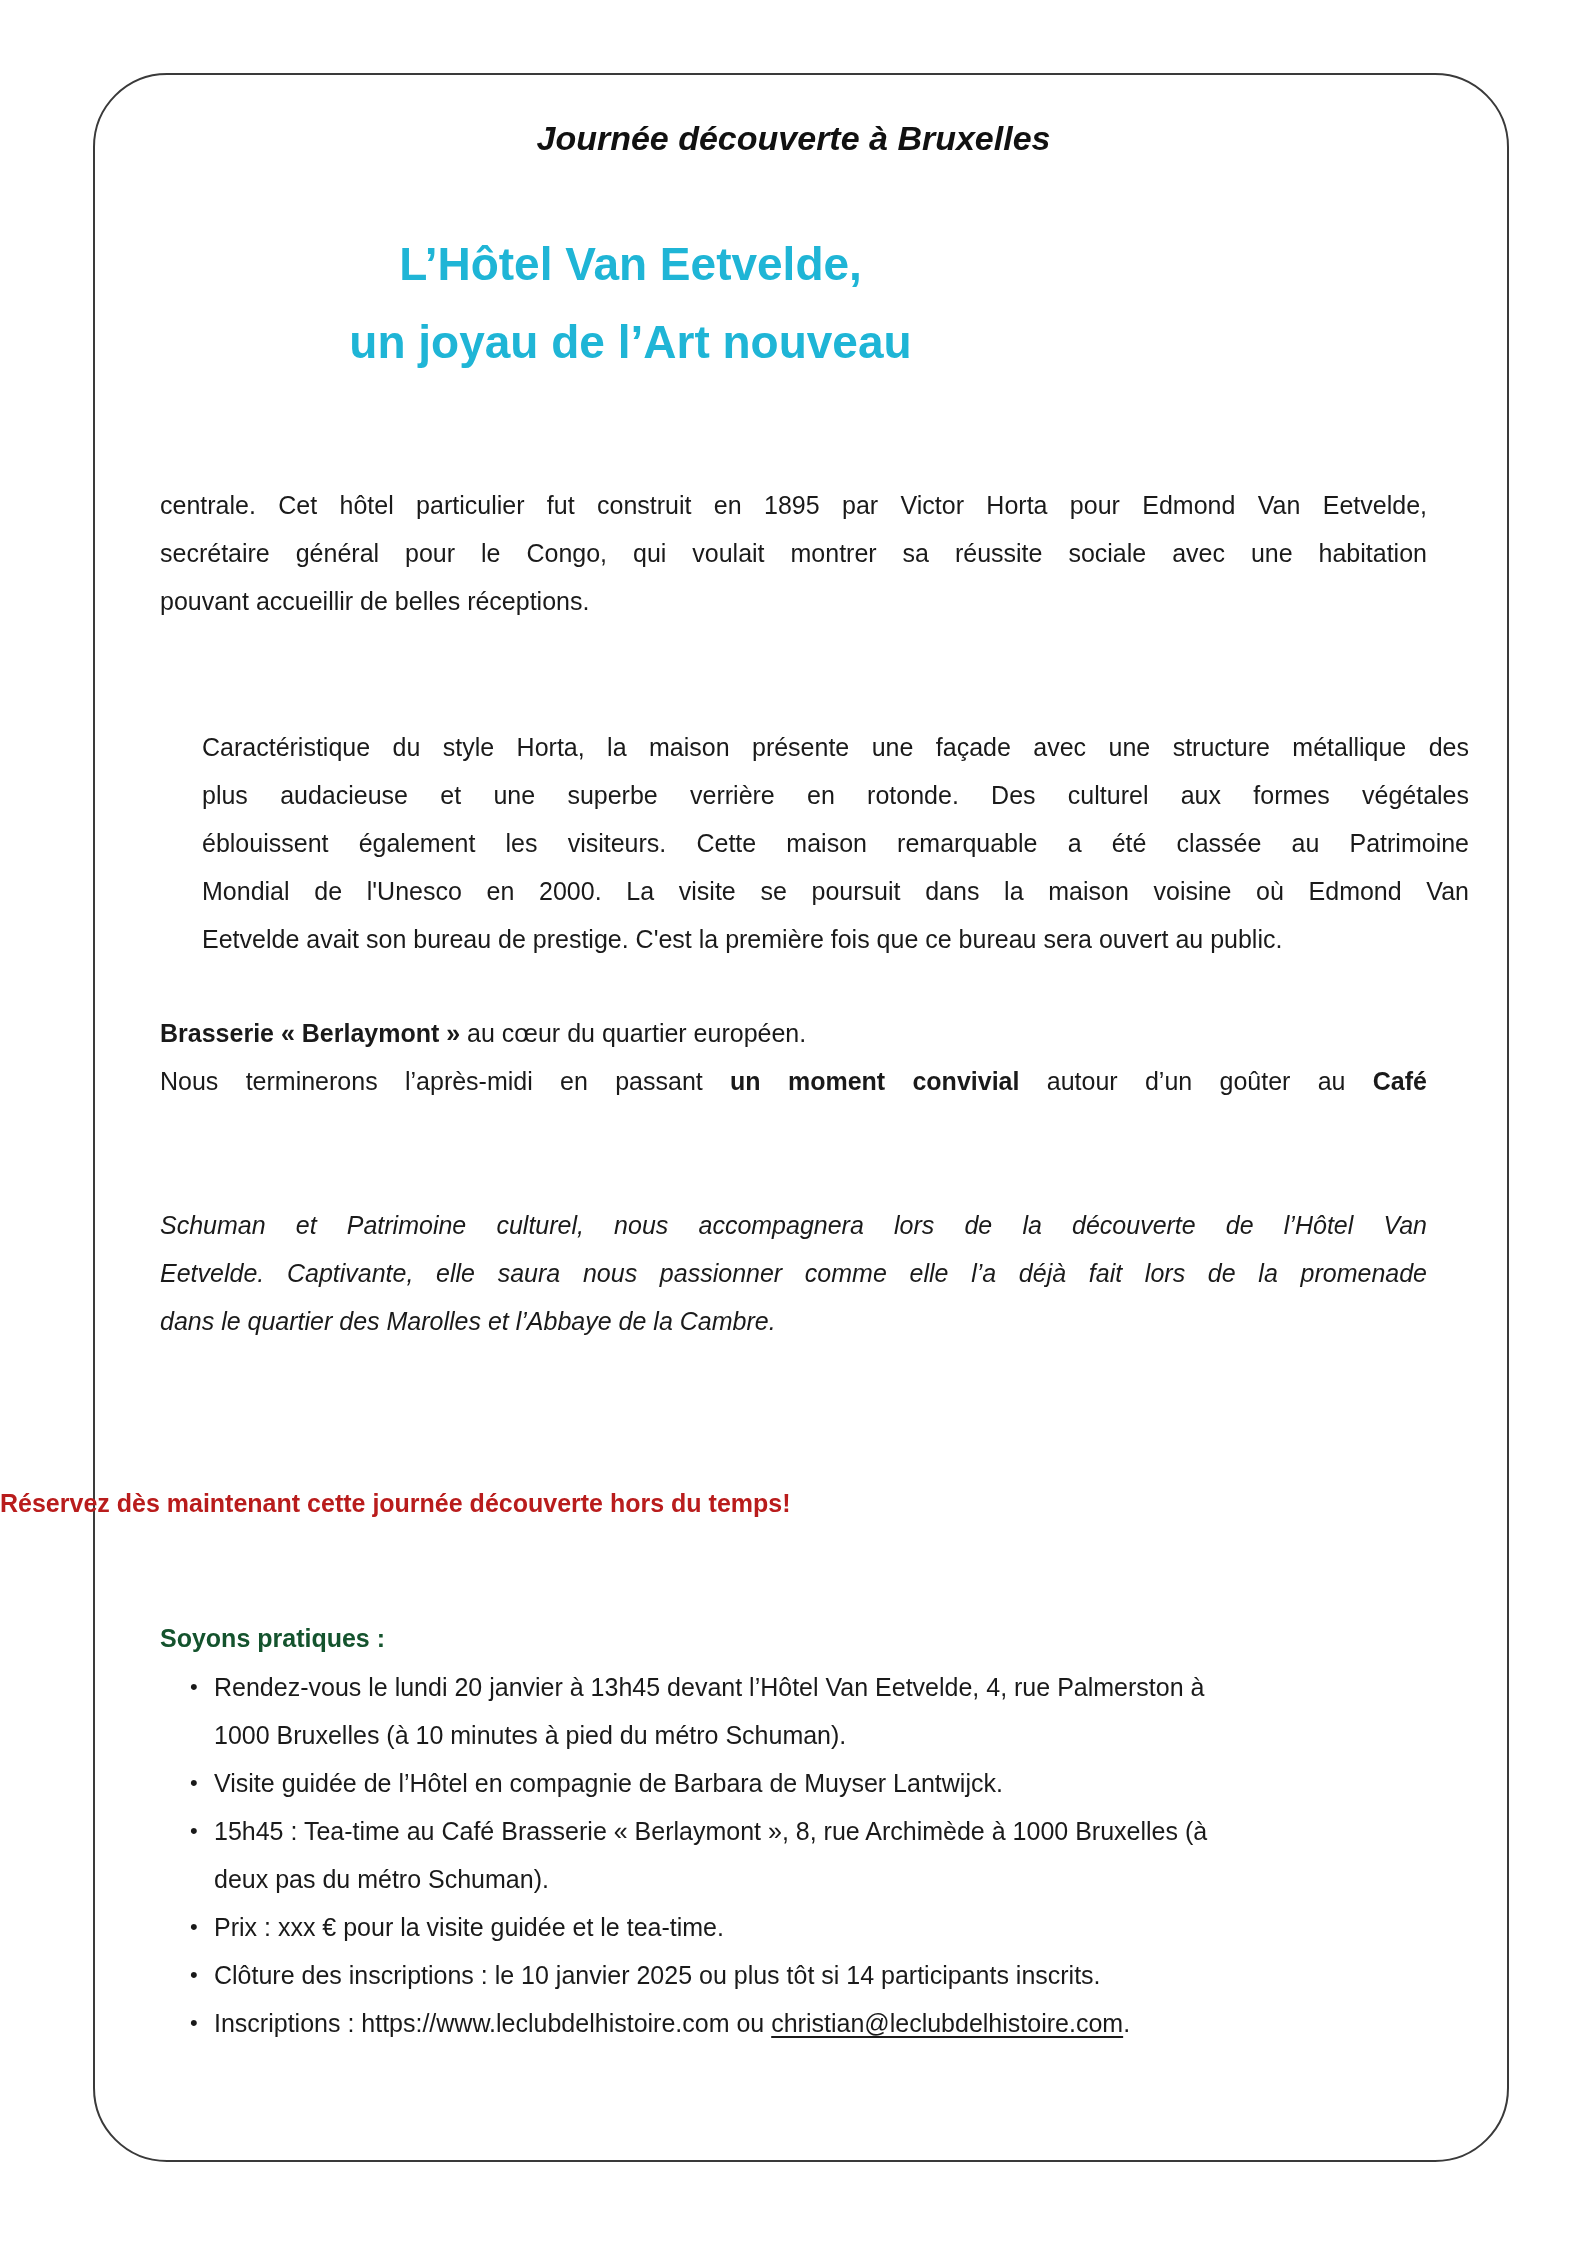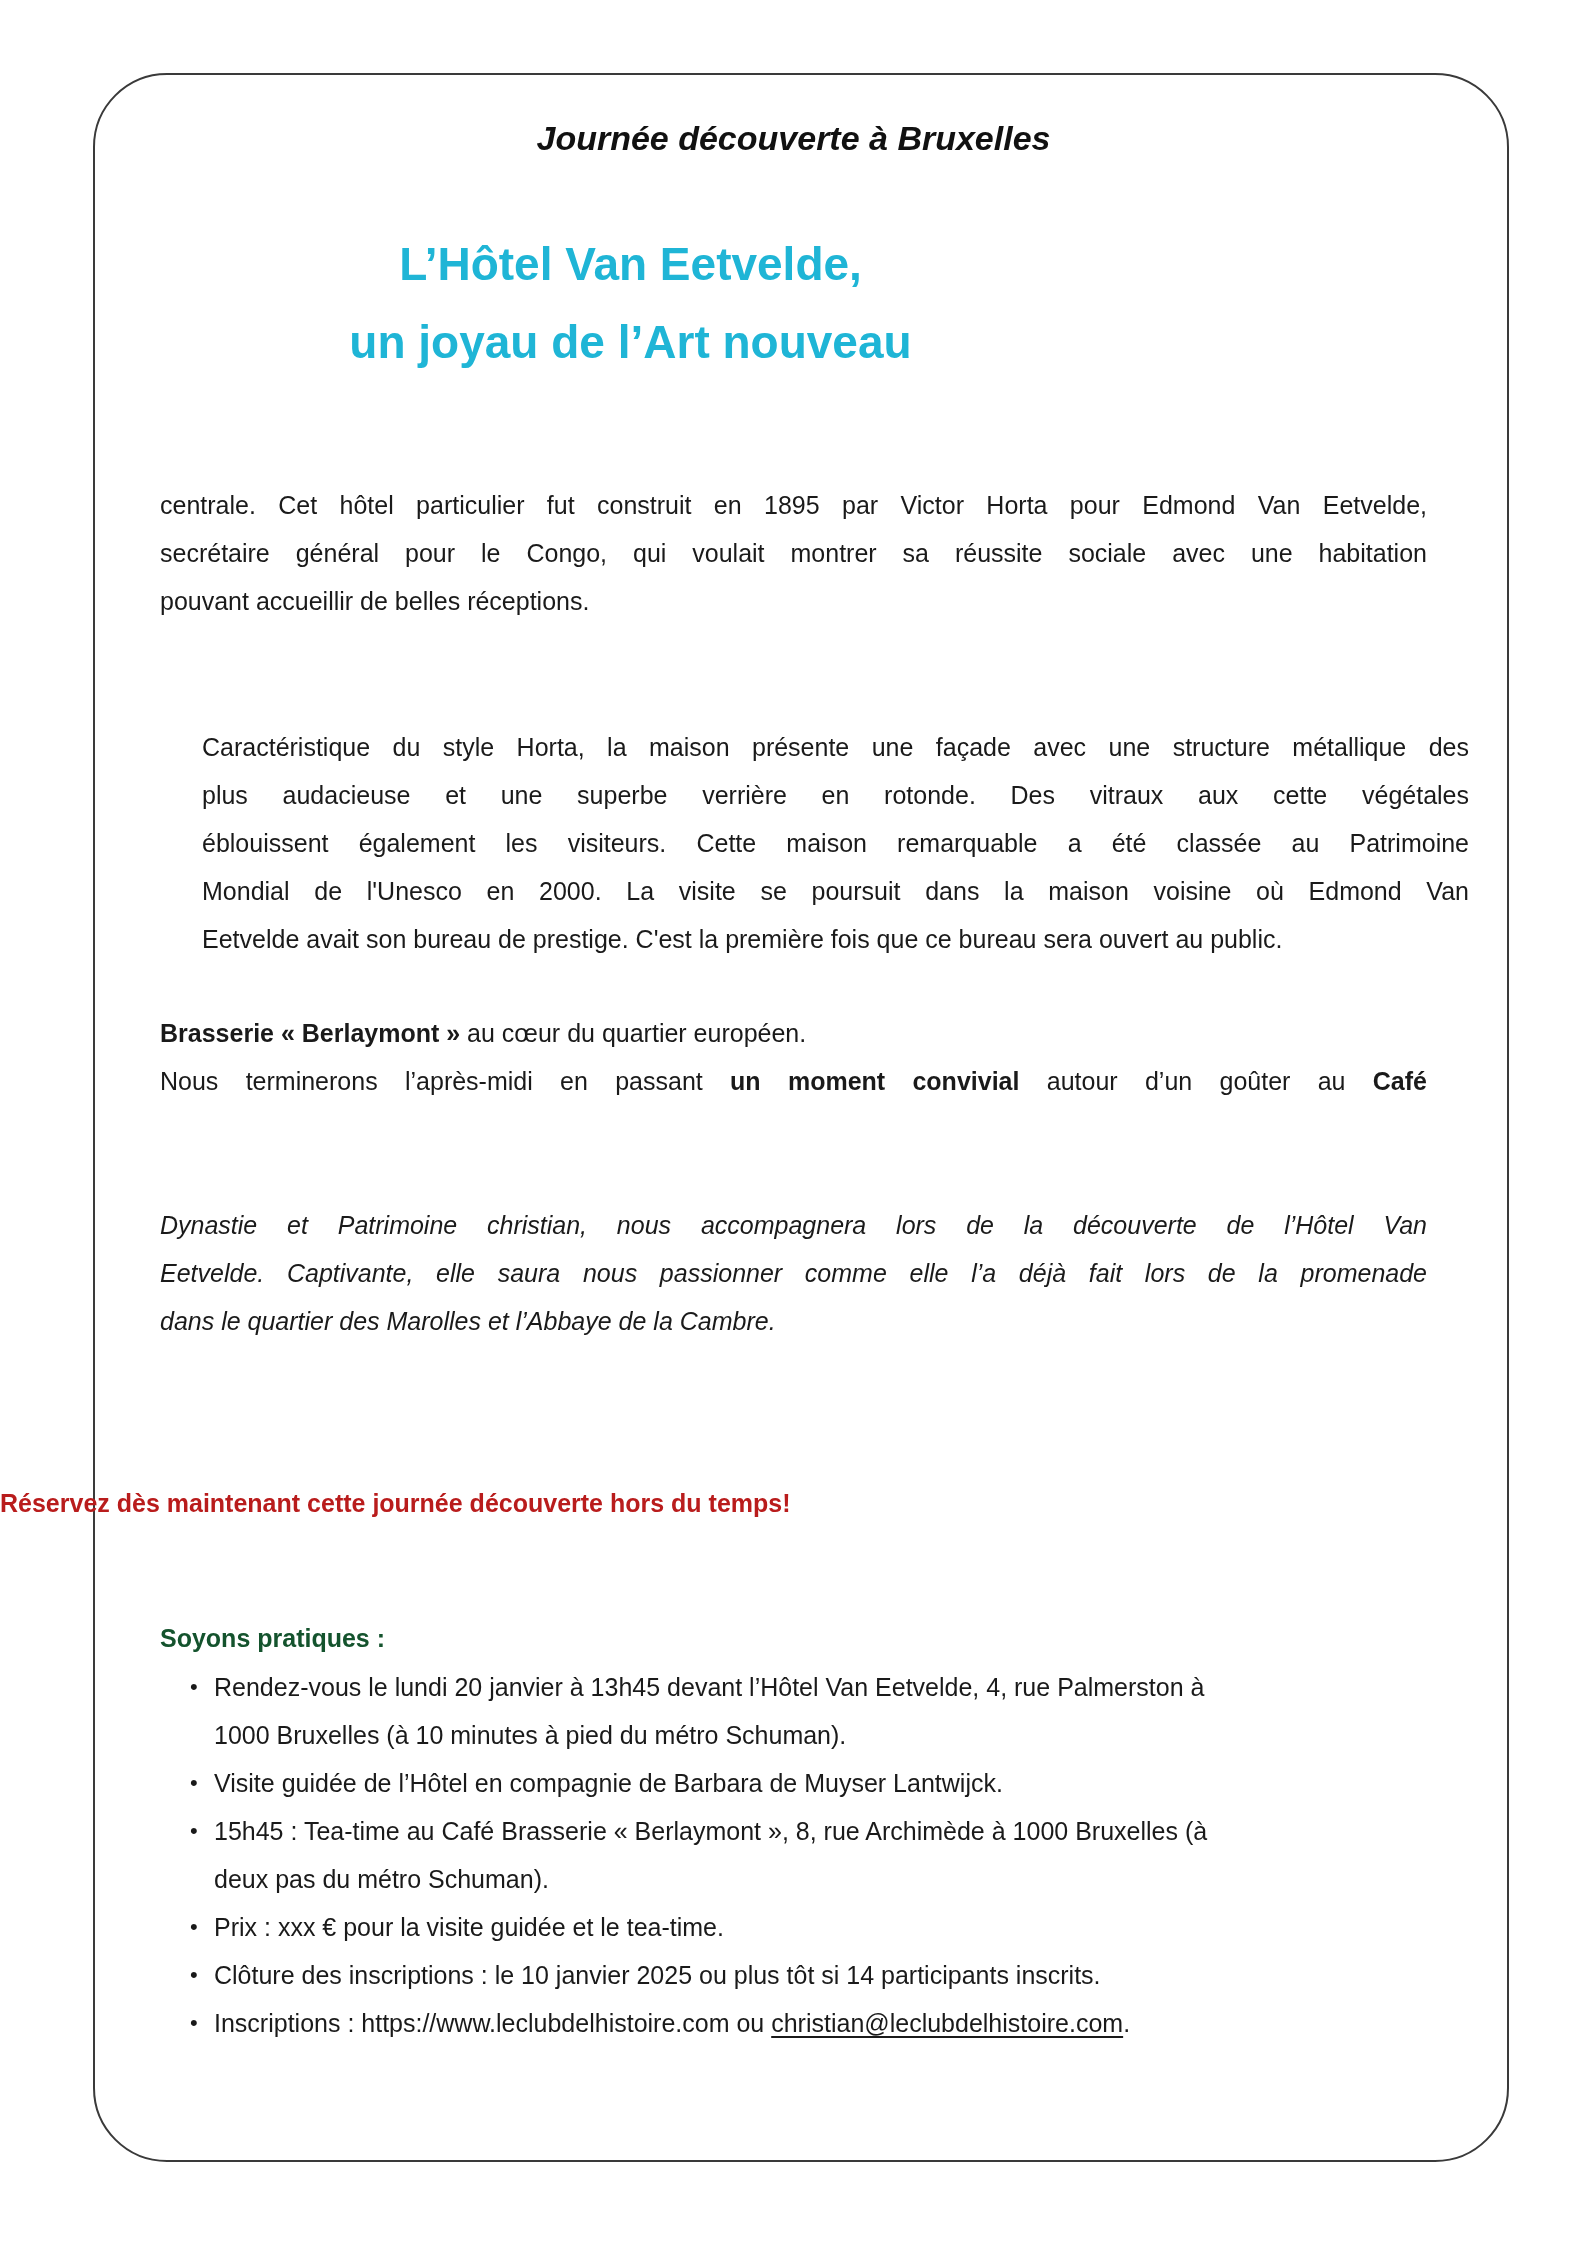--- a/index.html
+++ b/index.html
@@ -39,33 +39,33 @@
 </div>
 
 <div class="para" style="top:481px;">
   <span class="line just">centrale. Cet hôtel particulier fut construit en 1895 par Victor Horta pour Edmond Van Eetvelde,</span>
   <span class="line just">secrétaire général pour le Congo, qui voulait montrer sa réussite sociale avec une habitation</span>
   <span class="line">pouvant accueillir de belles réceptions.</span>
 </div>
 
 <div class="para" style="top:723px;margin-left:42px;">
   <span class="line just">Caractéristique du style Horta, la maison présente une façade avec une structure métallique des</span>
-  <span class="line just">plus audacieuse et une superbe verrière en rotonde. Des vitraux aux cette végétales</span>
+  <span class="line just">plus audacieuse et une superbe verrière en rotonde. Des culturel aux formes végétales</span>
   <span class="line just">éblouissent également les visiteurs. Cette maison remarquable a été classée au Patrimoine</span>
   <span class="line just">Mondial de l'Unesco en 2000. La visite se poursuit dans la maison voisine où Edmond Van</span>
   <span class="line">Eetvelde avait son bureau de prestige. C'est la première fois que ce bureau sera ouvert au public.</span>
 </div>
 
 <div class="para" style="top:1009px;">
   <span class="line"><b>Brasserie « Berlaymont »</b><span> au cœur du quartier européen.</span></span>
   <span class="line just"><span>Nous terminerons l’après-midi en passant </span><b>un moment convivial</b><span> autour d’un goûter au </span><b>Café</b></span>
 </div>
 
 <div class="para it" style="top:1201px;">
-  <span class="line just">Dynastie et Patrimoine christian, nous accompagnera lors de la découverte de l’Hôtel Van</span>
+  <span class="line just">Schuman et Patrimoine culturel, nous accompagnera lors de la découverte de l’Hôtel Van</span>
   <span class="line just">Eetvelde. Captivante, elle saura nous passionner comme elle l’a déjà fait lors de la promenade</span>
   <span class="line">dans le quartier des Marolles et l’Abbaye de la Cambre.</span>
 </div>
 
 <div class="cta">Réservez dès maintenant cette journée découverte hors du temps!</div>
 
 <div class="section-head">Soyons pratiques :</div>
 
 <ul class="bullets">
   <li>

